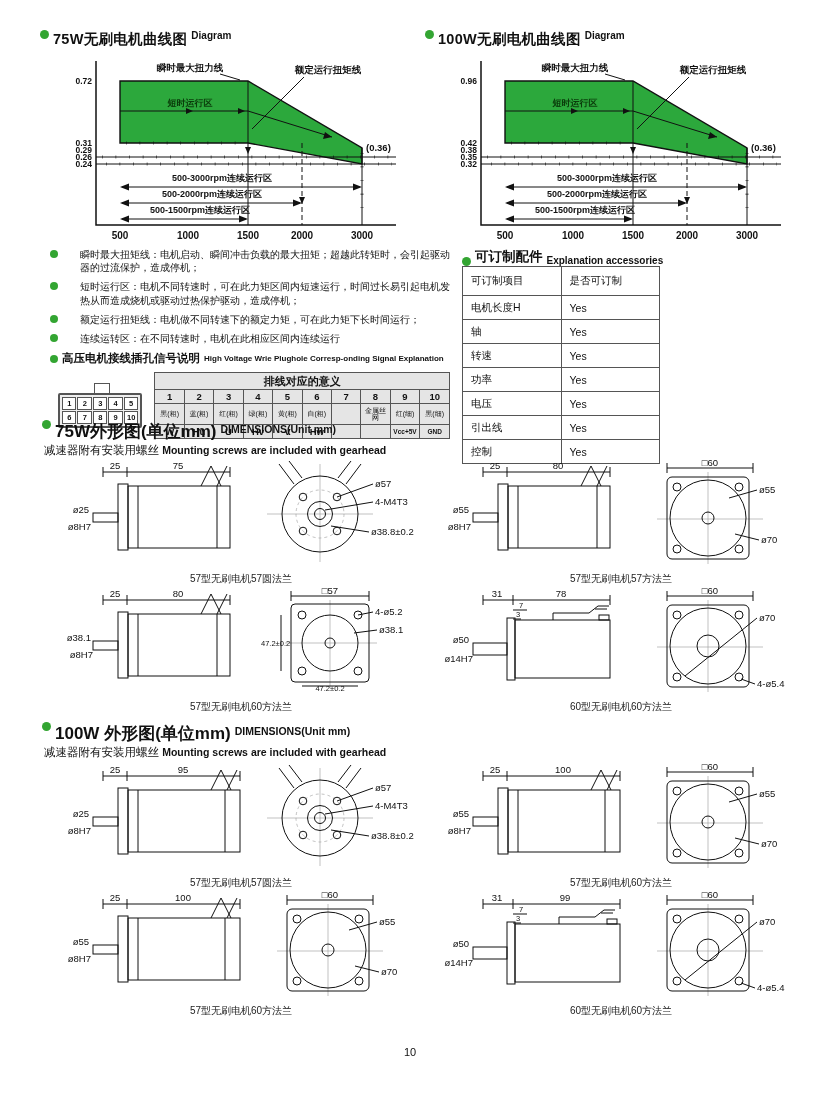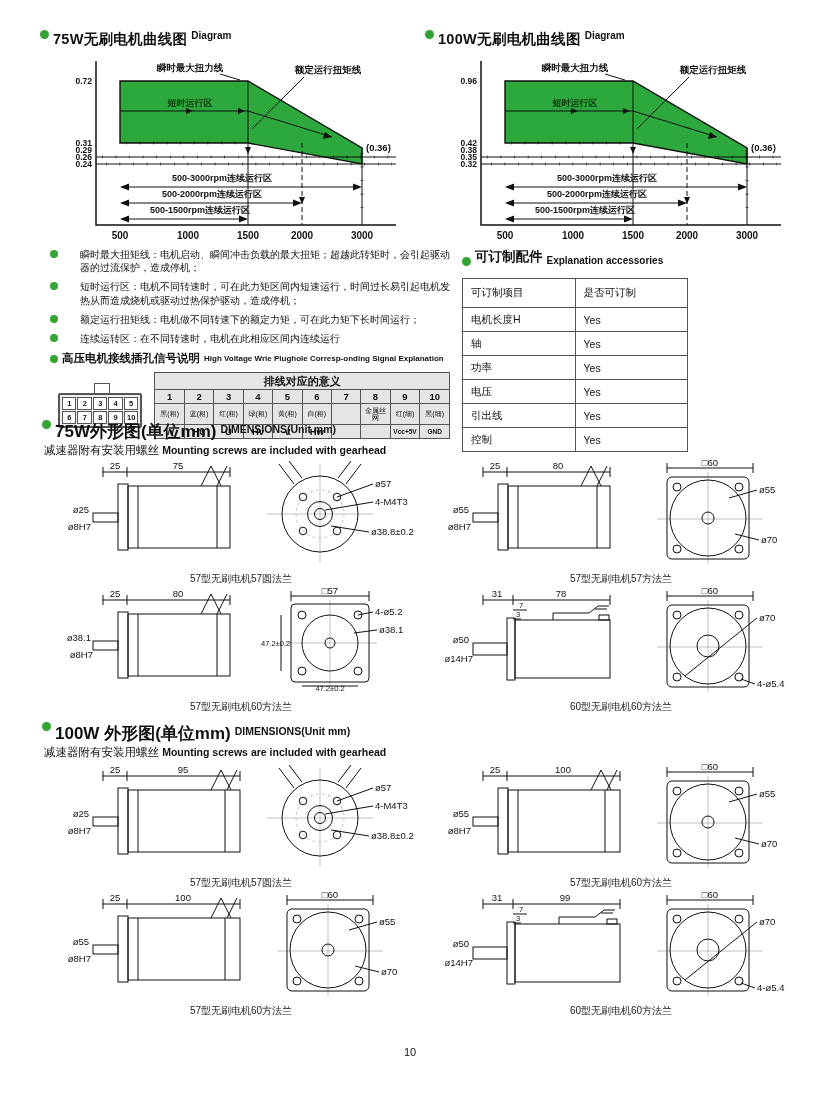--- a/index.html
+++ b/index.html
@@ -44,21 +44,21 @@
   .wt-title{font-size:11px;font-weight:bold;height:16px}
   .wt-num{font-size:9.5px;font-weight:bold;height:13px;width:27px}
   .wt-col{font-size:7px;height:20px;line-height:1.05}
   .wt-sig{font-size:9.5px;font-weight:bold;height:13px}
   .wt-sig.tiny{font-size:6.5px}
   
   .acc{position:absolute;left:462px;top:248px;width:205px}
   .acc-title{display:flex;align-items:flex-end;font-weight:bold}
   .acc-title .zh{font-size:13.5px}
   .acc-title .en{font-size:10px;margin-left:4px}
-  .atable{border-collapse:collapse;width:226px;margin-top:12px;border:1.5px solid #555}
+  .atable{border-collapse:collapse;width:198px;margin-top:0;border:1.5px solid #555}
   .atable td{border:1px solid #555;font-size:10.5px;padding:3px 8px;height:17px}
   .atable tr.hd td{height:22px}
   
   .sec-head{position:absolute;display:flex;align-items:flex-start}
   .sec-head .zh{font-size:17px;font-weight:bold}
   .sec-head .en{font-size:10.5px;font-weight:bold;margin-left:4px;margin-top:3px}
   .sec-sub{position:absolute;font-size:11.5px}
   .sec-sub .en{font-weight:bold;font-size:10.5px}
   .cell{position:absolute;width:372px;height:126px}
   .cell svg{position:absolute;top:0}
@@ -289,20 +289,24 @@
       </tr>
       <tr>
         <td>电机长度H</td>
         <td>Yes</td>
       </tr>
       <tr>
         <td>轴</td>
         <td>Yes</td>
       </tr>
       <tr>
+        <td>转速</td>
+        <td>Yes</td>
+      </tr>
+      <tr>
         <td>功率</td>
         <td>Yes</td>
       </tr>
       <tr>
         <td>电压</td>
         <td>Yes</td>
       </tr>
       <tr>
         <td>引出线</td>
         <td>Yes</td>

